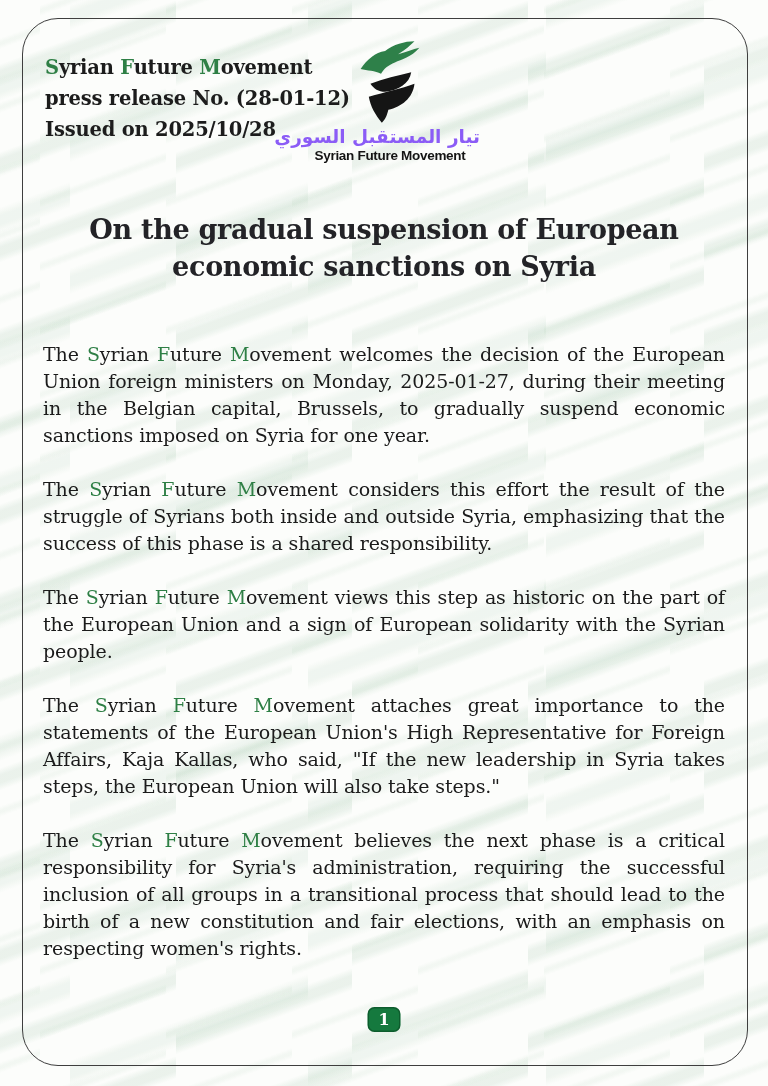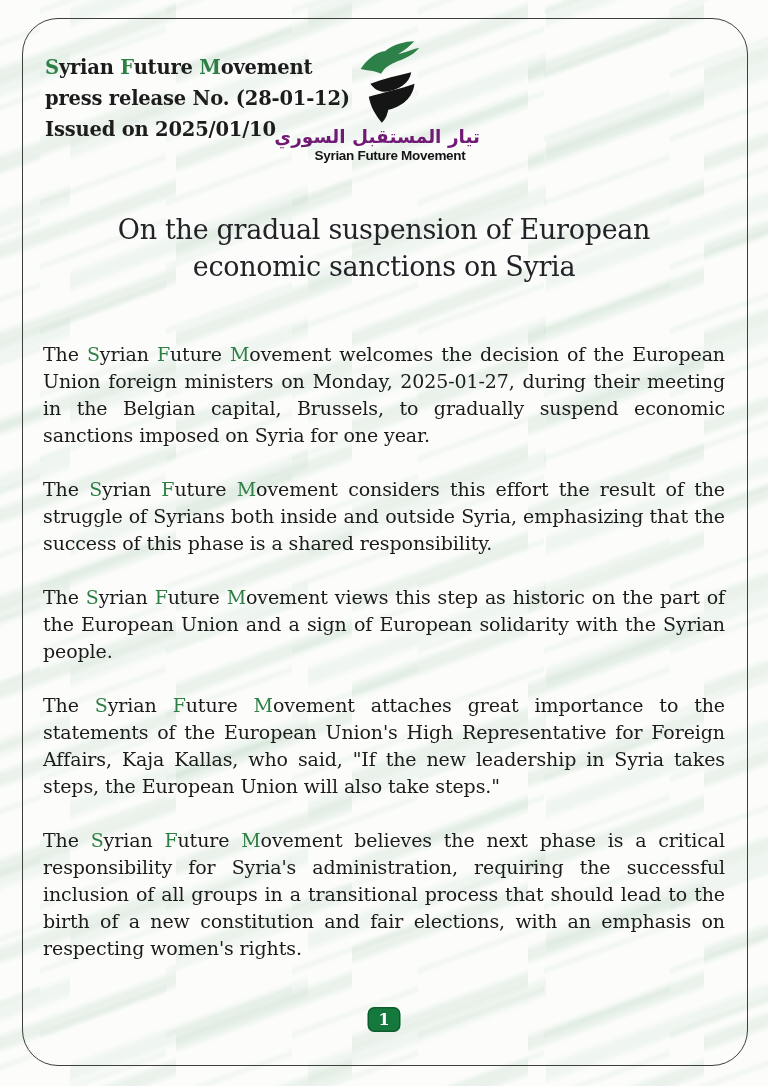--- a/index.html
+++ b/index.html
@@ -23,30 +23,30 @@
     position:absolute;left:45px;top:52px;
     font-size:19.5px;font-weight:600;color:#1c1c1c;line-height:31px;
     letter-spacing:-0.2px;
   }
   .g{color:#2e7f45;}
   
   .logo{position:absolute;left:300px;top:40px;width:180px;text-align:center;}
   .logo svg{display:block;margin:0 auto;}
   .logo-ar{
     font-family:"DejaVu Sans",sans-serif;font-weight:bold;font-size:18.5px;
-    color:#701a75;direction:rtl;line-height:1.15;margin-top:2px;white-space:nowrap;
+    color:#8b5cf6;direction:rtl;line-height:1.15;margin-top:2px;white-space:nowrap;
   }
   .logo-en{
     font-family:"Liberation Sans",sans-serif;font-weight:bold;font-size:13.5px;
     color:#141414;letter-spacing:-0.3px;margin-top:1px;white-space:nowrap;
   }
   
   .title{
     position:absolute;top:211px;left:0;width:768px;text-align:center;
-    font-size:27px;font-weight:400;line-height:37px;color:#232327;
+    font-size:27px;font-weight:700;line-height:37px;color:#232327;
     letter-spacing:-0.3px;
   }
   .title .inner{display:inline-block;max-width:620px;}
   
   .bodytext{
     position:absolute;top:341px;left:43px;width:682px;
     font-size:19px;font-weight:400;color:#1b1b1b;
   }
   .bodytext p{margin:0 0 27px 0;line-height:27px;text-align:justify;letter-spacing:-0.1px;}
   
@@ -59,21 +59,21 @@
   }
 </style>
 </head>
 <body>
 
 <div class="card"></div>
 
 <div class="hdr">
   <div><span class="g">S</span><span>yrian </span><span class="g">F</span><span>uture </span><span class="g">M</span><span>ovement</span></div>
   <div>press release No. (28-01-12)</div>
-  <div>Issued on 2025/01/10</div>
+  <div>Issued on 2025/10/28</div>
 </div>
 
 <div class="logo">
   <svg width="62" height="84" viewBox="0 0 76 100" aria-hidden="true">
     <path fill="#2e8049" d="M2,34 C10,22 20,14 32,12 C42,4 56,0 68,0 C60,8 54,12 48,16 C58,13 66,10 74,8 C64,20 52,22 44,26 C36,29 30,34 27,40 C20,36 10,36 2,34 Z"></path>
     <path fill="#151515" d="M14,52 C30,46 48,42 64,38 C62,52 48,60 32,62 C24,62 18,58 14,52 Z"></path>
     <path fill="#151515" d="M12,68 C32,62 52,58 68,52 C66,70 52,80 36,84 C34,92 32,96 28,100 C20,90 14,80 12,68 Z"></path>
   </svg>
   <div class="logo-ar">تيار المستقبل السوري</div>
   <div class="logo-en">Syrian Future Movement</div>

